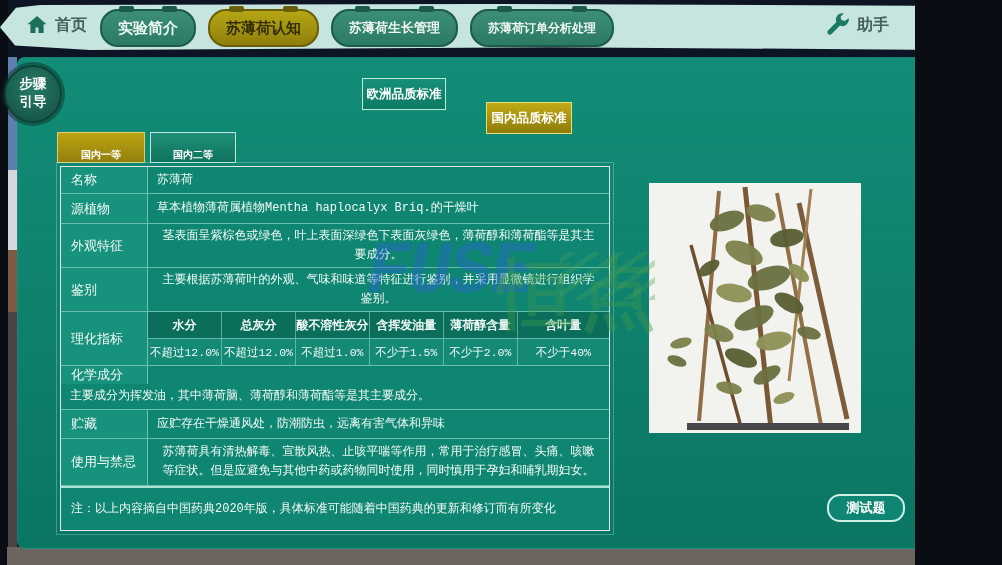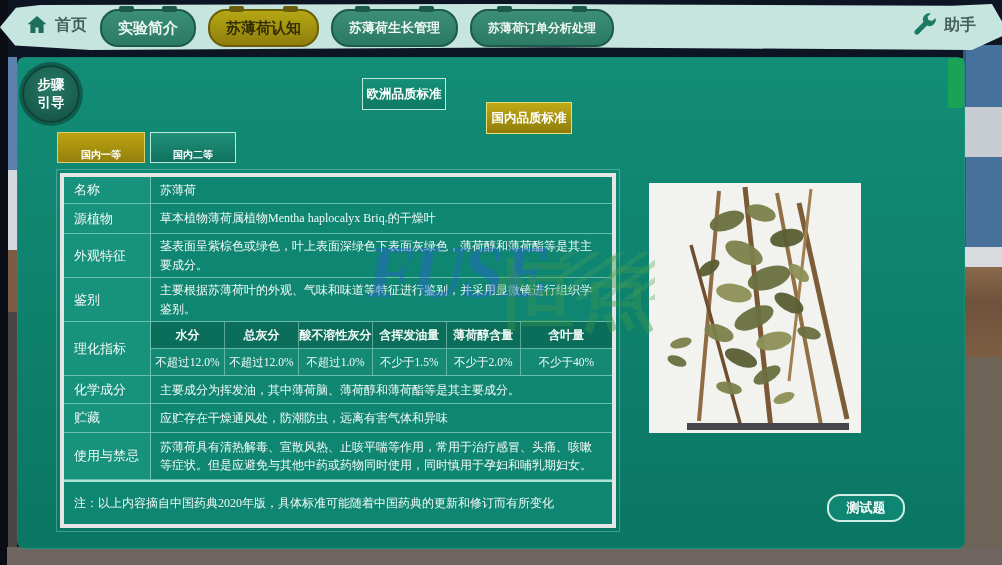--- a/index.html
+++ b/index.html
@@ -1,17 +1,17 @@
 <!DOCTYPE html>
 <html><head>
 <meta charset="utf-8">
 <style>
   html,body{margin:0;padding:0;background:#0a0d13;}
-  #stage{position:relative;width:1002px;height:565px;overflow:hidden;
-         font-family:Liberation Serif, serif;background:#0d1424;}
+  #stage{position:relative;width:915px;height:565px;overflow:hidden;
+         font-family:Liberation Mono, monospace;background:#0d1424;}
   
   .scene{position:absolute;z-index:0;}
   .sc-black-col{left:0;top:0;width:8px;height:565px;background:#0a0d13;}
   .sc-left-blue{left:8px;top:57px;width:9px;height:113px;background:#5e80ad;}
   .sc-left-light{left:8px;top:170px;width:9px;height:80px;background:#d3d9df;}
   .sc-left-brown{left:8px;top:250px;width:9px;height:62px;background:#7c5b44;}
   .sc-left-dark{left:8px;top:312px;width:9px;height:253px;background:#4b4643;}
   .sc-right-win1{left:963px;top:45px;width:39px;height:62px;background:#46719c;border-left:3px solid #35597e;}
   .sc-right-band1{left:963px;top:107px;width:39px;height:50px;background:#c8cdd1;}
   .sc-right-win2{left:963px;top:157px;width:39px;height:90px;background:#48719c;border-left:3px solid #35597e;}
@@ -32,43 +32,43 @@
   .nav-pill{position:relative;height:22px;padding:6px 16px;border-radius:18px;display:flex;align-items:center;justify-content:center;
       background:linear-gradient(#3c8e77,#2b7a64);border:2px solid #1c5b4b;color:#eef7f2;font-weight:bold;font-size:15px;cursor:pointer;}
   .nav-pill::before,.nav-pill::after{content:"";position:absolute;top:-5px;width:15px;height:6px;border-radius:2px;background:#1c5b4b;}
   .nav-pill::before{left:18%;} .nav-pill::after{right:18%;}
   .nav-pill.active{background:linear-gradient(#b5a714,#8f7e0b);border-color:#6b5e08;color:#332d04;}
   .nav-pill.active::before,.nav-pill.active::after{background:#6b5e08;}
   .nav-pill.small{font-size:13px;} .nav-pill.smaller{font-size:12px;}
   
   .panel{position:absolute;left:17px;top:57px;width:946px;height:490px;z-index:1;border-radius:8px;
       background:linear-gradient(180deg,#128d77,#0a7663);border:1px solid rgba(255,255,255,.06);}
-  .side-circle{position:absolute;left:22px;width:54px;height:54px;border-radius:50%;z-index:6;cursor:pointer;
+  .side-circle{position:absolute;left:4px;width:54px;height:54px;border-radius:50%;z-index:6;cursor:pointer;
       background:radial-gradient(circle at 50% 38%,#267c67,#17584a 75%);border:2px solid #0f4237;
       box-shadow:0 0 0 3px rgba(10,40,34,.45);color:#fff;font-size:13.5px;font-weight:bold;
       display:flex;align-items:center;justify-content:center;text-align:center;line-height:1.35;}
   .side-circle .wrap2{width:2.2em;}
   .std-tab{position:absolute;top:78px;height:32px;display:flex;align-items:center;justify-content:center;z-index:2;cursor:pointer;
       font-size:12.5px;font-weight:bold;color:#fff;box-sizing:border-box;}
   .std-tab.inactive{background:linear-gradient(#159078,#0c7a64);border:1px solid #bfe9db;}
   .std-tab.active{background:linear-gradient(#c0aa16,#8e7c0a);border:1px solid #e8dd7c;}
   .grade-tab{position:absolute;top:132px;height:31px;display:flex;align-items:flex-end;justify-content:center;z-index:2;cursor:pointer;
       font-size:10px;font-weight:bold;color:#fff;box-sizing:border-box;}
   .grade-tab.gold{background:linear-gradient(#bda311,#93800c);border:1px solid #dcd06e;}
   .grade-tab.teal{background:linear-gradient(#1f9078,#10725e);border:1px solid #bfe9db;}
   
-  .info-table{position:absolute;left:60px;top:173px;width:548px;z-index:2;color:#f2faf7;
-      border:4px solid #e5e5e5;outline:1px solid rgba(169,227,211,.35);outline-offset:3px;background:#0f8672;}
+  .info-table{position:absolute;left:60px;top:166px;width:548px;z-index:2;color:#f2faf7;
+      border:1px solid #e5e5e5;outline:1px solid rgba(169,227,211,.35);outline-offset:3px;background:#0f8672;text-align:center;}
   .t-row{display:flex;border-bottom:1px solid rgba(169,227,211,.6);}
   .t-row:last-child{border-bottom:none;}
   .lbl{width:66px;flex:none;background:#17927c;border-right:1px solid rgba(169,227,211,.6);
       display:flex;align-items:center;padding:0 10px;font-size:13px;}
   .val{flex:1;display:flex;align-items:center;padding:3px 9px;font-size:12px;line-height:1.55;background:#0f8672;}
   .r-name{min-height:26px;} .r-src{min-height:29px;} .r-look{min-height:39px;} .r-id{min-height:28px;}
-  .r-chem{min-height:27px;} .r-store{min-height:28px;} .r-use{min-height:46px;}
+  .r-chem{min-height:27px;flex-direction:column;} .r-store{min-height:28px;} .r-use{min-height:46px;}
   .phys-grid{flex:1;display:flex;flex-direction:column;}
   .phys-line{display:flex;flex:1;}
   .phys-cell{flex:1;display:flex;align-items:center;justify-content:center;border-left:1px solid rgba(169,227,211,.5);
       font-size:11.5px;white-space:nowrap;min-height:26px;}
   .phys-cell:first-child{border-left:none;}
   .phys-cell.wide{flex:1.25;}
   .phys-head .phys-cell{background:#0a6e5b;font-weight:bold;font-size:12px;}
   .phys-valrow .phys-cell{background:#148a75;border-top:1px solid rgba(169,227,211,.5);}
   .note-row{border-top:2px solid #a9e3d3;min-height:30px;display:flex;align-items:center;padding:6px 10px;font-size:12px;}
   

